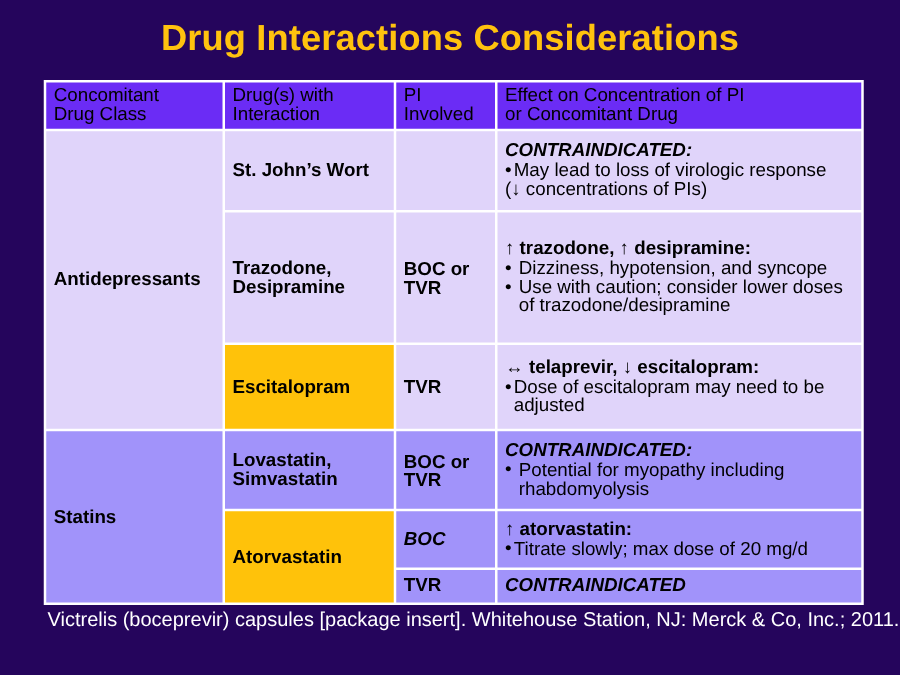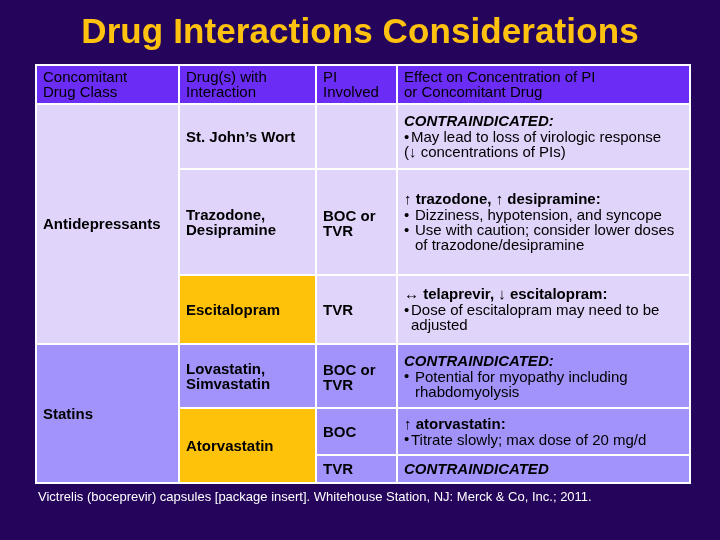--- a/index.html
+++ b/index.html
@@ -22,21 +22,21 @@
   }
 
   
   .slide-title {
     position: absolute;
     left: 0;
     top: 14px;
     width: 720px;
     text-align: center;
     color: #FFC20E;
-    font-size: 35px;
+    font-size: 29px;
     font-weight: bold;
     letter-spacing: 0.1px;
     line-height: 34px;
     white-space: nowrap;
   }
 
   
   .table-wrap {
     position: absolute;
     left: 35px;
@@ -127,21 +127,21 @@
     font-style: italic;
   }
 
   
   .footnote {
     position: absolute;
     left: 38px;
     top: 490px;
     width: 660px;
     color: #FFFFFF;
-    font-size: 13px;
+    font-size: 16px;
     line-height: 14px;
   }
   .footnote div { white-space: nowrap; }
 </style>
 </head>
 <body>
 
 <div class="slide">
 
   <div class="slide-title">Drug Interactions Considerations</div>
@@ -234,21 +234,21 @@
           <td class="peri top-v">
             <span class="effect-head">CONTRAINDICATED:</span>
             <ul class="bullets">
               <li class="hang">Potential for myopathy including rhabdomyolysis</li>
             </ul>
           </td>
         </tr>
 
         <tr>
           <td class="gold center-v" rowspan="2" style="height:45px;">Atorvastatin</td>
-          <td class="peri center-v bold" style="height:45px;">BOC</td>
+          <td class="peri center-v bold" style="height:45px;font-style:italic;">BOC</td>
           <td class="peri top-v">
             <span class="effect-head upright">↑ atorvastatin:</span>
             <ul class="bullets">
               <li class="tight">Titrate slowly; max dose of 20 mg/d</li>
             </ul>
           </td>
         </tr>
 
         <tr>
           <td class="peri center-v bold" style="height:26px;">TVR</td>

